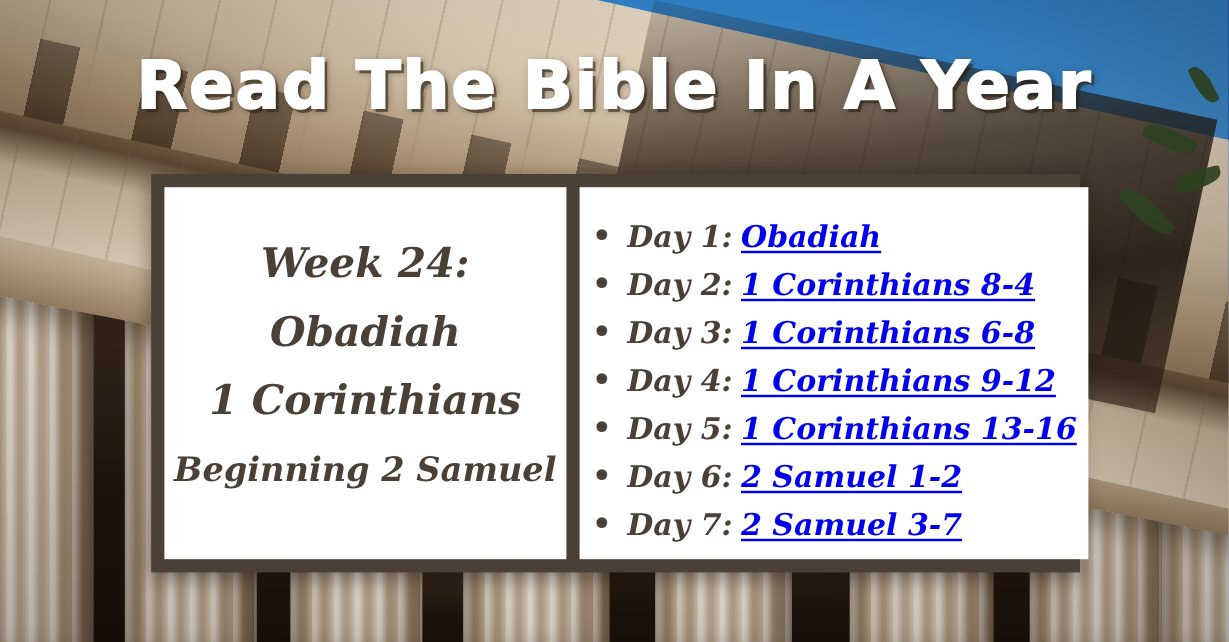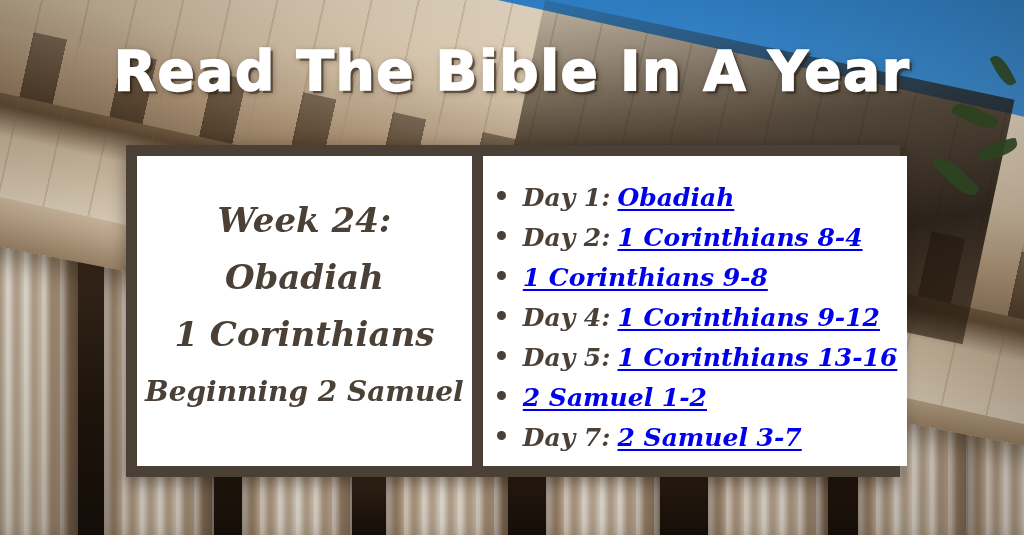--- a/index.html
+++ b/index.html
@@ -275,34 +275,36 @@
           <span class="day-label">Day 1:</span>
           <a class="day-ref" href="#">Obadiah</a>
         </li>
         <li class="day-item">
           <span class="bullet"></span>
           <span class="day-label">Day 2:</span>
           <a class="day-ref" href="#">1 Corinthians 8-4</a>
         </li>
         <li class="day-item">
           <span class="bullet"></span>
-          <a class="day-ref" href="#">1 Corinthians 9-8</a>
+          <span class="day-label">Day 3:</span>
+          <a class="day-ref" href="#">1 Corinthians 6-8</a>
         </li>
         <li class="day-item">
           <span class="bullet"></span>
           <span class="day-label">Day 4:</span>
           <a class="day-ref" href="#">1 Corinthians 9-12</a>
         </li>
         <li class="day-item">
           <span class="bullet"></span>
           <span class="day-label">Day 5:</span>
           <a class="day-ref" href="#">1 Corinthians 13-16</a>
         </li>
         <li class="day-item">
           <span class="bullet"></span>
+          <span class="day-label">Day 6:</span>
           <a class="day-ref" href="#">2 Samuel 1-2</a>
         </li>
         <li class="day-item">
           <span class="bullet"></span>
           <span class="day-label">Day 7:</span>
           <a class="day-ref" href="#">2 Samuel 3-7</a>
         </li>
       </ul>
     </div>
 

